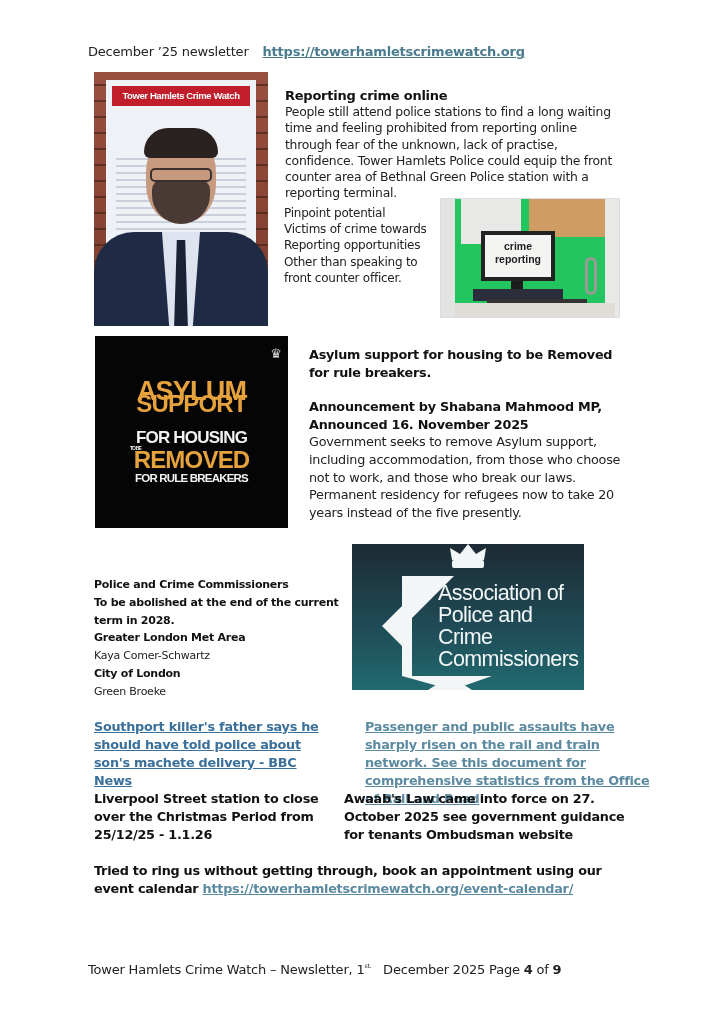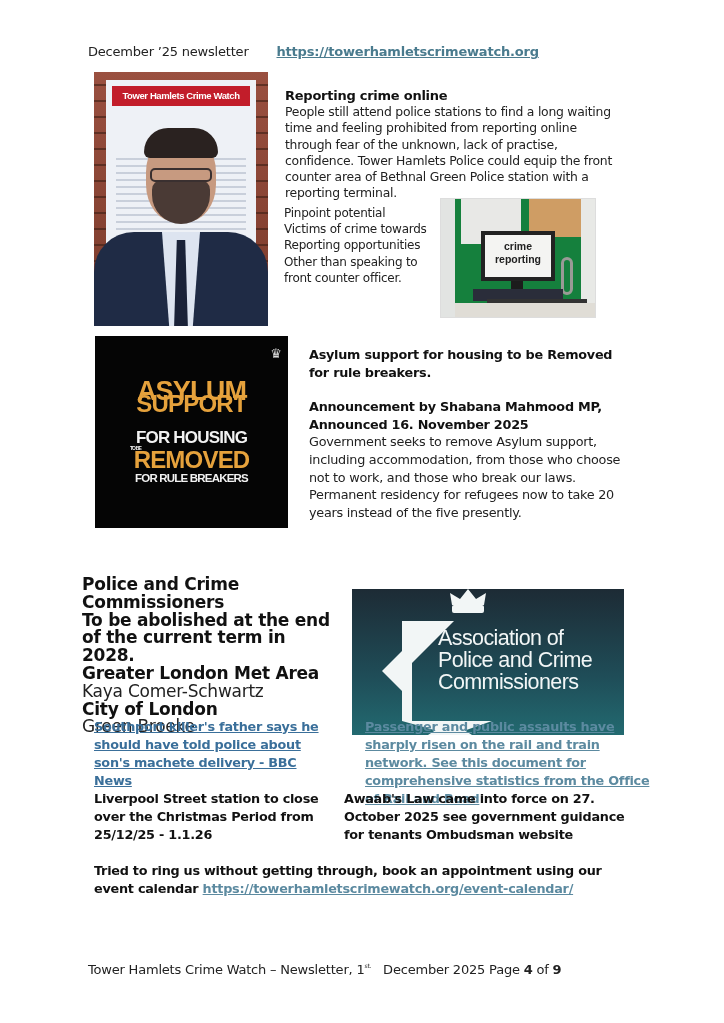--- a/index.html
+++ b/index.html
@@ -6,21 +6,21 @@
   html, body { width: 724px; height: 1023px; background: #ffffff; overflow: hidden; }
   body { position: relative; font-family: "DejaVu Sans", "Liberation Sans", sans-serif; color: #1a1a1a; }
   .abs { position: absolute; }
   .txt { font-size: 12.4px; line-height: 16.2px; letter-spacing: -0.25px; color: #222; }
   .b { font-weight: bold; color: #111; }
   a.link2 { color: #5c8aa0; text-decoration: underline; font-weight: bold; }
   a.link-dark { color: #3a6f9a; text-decoration: underline; font-weight: bold; }
 
   
   #header { left: 88px; top: 44px; font-size: 13px; color: #222; letter-spacing: -0.2px; }
-  #header a { margin-left: 24px; color: #4a7b8e; font-weight: bold; text-decoration: underline; text-align: right; }
+  #header a { margin-left: 10px; color: #4a7b8e; font-weight: bold; text-decoration: underline; text-align: right; }
 
   
   #portrait { left: 94px; top: 72px; width: 174px; height: 254px; background: #8a4a35; overflow: hidden; }
   #portrait .brick { position: absolute; inset: 0;
     background:
       repeating-linear-gradient(0deg, rgba(60,30,20,.6) 0 2px, transparent 2px 16px),
       linear-gradient(180deg, #9a5040, #7a3a2a); }
   #portrait .poster { position: absolute; left: 12px; top: 8px; width: 150px; height: 180px; background: #eef1f6; }
   #portrait .poster-bar { position: absolute; left: 6px; top: 6px; width: 138px; height: 20px; background: #c21d2a; color: #fff; font-size: 9.5px; font-weight: bold; text-align: center; line-height: 20px; letter-spacing: -0.4px; font-family: "Liberation Sans", sans-serif; }
   #portrait .poster-title { position: absolute; left: 8px; top: 30px; width: 140px; color: #b6202c; font-size: 30px; font-weight: bold; letter-spacing: -1px; font-family: "Liberation Sans", sans-serif; text-align: center; }
@@ -28,21 +28,21 @@
     background: repeating-linear-gradient(180deg, #b9c1cf 0 2px, transparent 2px 7px); opacity: .7; }
   #portrait .head { position: absolute; left: 52px; top: 60px; width: 70px; height: 90px; border-radius: 45% 45% 42% 42%; background: #c79a80; }
   #portrait .hair { position: absolute; left: 50px; top: 56px; width: 74px; height: 30px; border-radius: 40px 40px 10px 10px; background: #2a2220; }
   #portrait .beard { position: absolute; left: 58px; top: 108px; width: 58px; height: 44px; border-radius: 10px 10px 30px 30px; background: #4a3a35; }
   #portrait .glasses { position: absolute; left: 56px; top: 96px; width: 62px; height: 14px; border: 2px solid #3a3030; border-radius: 5px; }
   #portrait .suit { position: absolute; left: 0; top: 160px; width: 174px; height: 100px; background: #1f2b45; border-radius: 40px 40px 0 0; }
   #portrait .shirt { position: absolute; left: 68px; top: 160px; width: 38px; height: 100px; background: #dde4f0; clip-path: polygon(0 0,100% 0,80% 100%,20% 100%); }
   #portrait .tie { position: absolute; left: 80px; top: 168px; width: 14px; height: 90px; background: #1a2238; clip-path: polygon(20% 0,80% 0,100% 100%,0 100%); }
 
   
-  #kiosk { left: 440px; top: 198px; width: 156px; height: 120px; background: #15803d; overflow: hidden; border: 1px solid #ddd; }
+  #kiosk { left: 440px; top: 198px; width: 180px; height: 120px; background: #22c55e; overflow: hidden; border: 1px solid #ddd; }
   #kiosk .board { position: absolute; left: 88px; top: 0; width: 90px; height: 38px; background: #cf9d64; }
   #kiosk .notice { position: absolute; left: 20px; top: 0; width: 60px; height: 45px; background: #e8e8e6; }
   #kiosk .frame { position: absolute; left: 0; top: 0; width: 14px; height: 120px; background: #e2e4e2; }
   #kiosk .frame2 { position: absolute; right: 0; top: 0; width: 14px; height: 120px; background: #e8e9e6; }
   #kiosk .handle { position: absolute; right: 22px; top: 58px; width: 12px; height: 38px; border: 3px solid #9a9a96; border-radius: 6px; }
   #kiosk .monitor { position: absolute; left: 40px; top: 32px; width: 74px; height: 50px; background: #222; padding: 4px; }
   #kiosk .screen { width: 100%; height: 100%; background: #f4f4f2; text-align: center; font-size: 10.5px; font-weight: bold; line-height: 13px; color: #222; padding-top: 5px; font-family: "Liberation Sans", sans-serif; }
   #kiosk .stand { position: absolute; left: 70px; top: 82px; width: 12px; height: 8px; background: #1c1c1c; }
   #kiosk .desk { position: absolute; left: 14px; top: 104px; width: 160px; height: 16px; background: #e0ddd6; }
   #kiosk .pc { position: absolute; left: 32px; top: 90px; width: 90px; height: 12px; background: #2a2d3a; }
@@ -53,21 +53,21 @@
   #asylum .crown { position: absolute; right: 6px; top: 10px; color: #ddd; font-size: 13px; }
   #asylum .t { position: absolute; left: 0; width: 193px; text-align: center; font-family: "Liberation Sans", sans-serif; font-weight: bold; letter-spacing: -0.8px; }
   #asylum .t1 { top: 40px; font-size: 27px; color: #e6a23c; }
   #asylum .t2 { top: 54px; font-size: 24px; color: #e6a23c; }
   #asylum .t3 { top: 92px; font-size: 17px; color: #f2f2f2; }
   #asylum .t3b { top: 109px; font-size: 5px; color: #f2f2f2; left: -56px; }
   #asylum .t4 { top: 110px; font-size: 24px; color: #e6a23c; }
   #asylum .t5 { top: 136px; font-size: 11.5px; color: #f2f2f2; }
 
   
-  #apcc { left: 352px; top: 589px; width: 272px; height: 146px;
+  #apcc { left: 352px; top: 544px; width: 232px; height: 146px;
     background: linear-gradient(180deg, #1d2b35 0%, #1f4d58 60%, #226a70 100%); overflow: hidden; }
   #apcc svg { position: absolute; left: 0; top: 0; }
   #apcc .name { position: absolute; left: 86px; top: 38px; color: #f2f6f6; font-family: "Liberation Sans", sans-serif; font-size: 21.5px; line-height: 22px; letter-spacing: -0.6px; }
 
   
   #footer { left: 88px; top: 962px; font-size: 13px; color: #222; letter-spacing: -0.2px; }
   #footer sup { font-size: 6px; vertical-align: 6px; }
 </style>
 </head>
 <body>
@@ -135,21 +135,21 @@
 
 <div class="abs txt" style="left:309px; top:346px; width:320px; font-size:12.8px; line-height:17.6px;">
   <div class="b">Asylum support for housing to be Removed for rule breakers.</div>
   <div style="height:17px;"></div>
   <div class="b">Announcement by Shabana Mahmood MP,</div>
   <div class="b">Announced 16. November 2025</div>
   <div>Government seeks to remove Asylum support, including accommodation, from those who choose not to work, and those who break our laws.</div>
   <div>Permanent residency for refugees now to take 20 years instead of the five presently.</div>
 </div>
 
-<div class="abs txt" style="left:82px; top:576px; width:250px; font-size:17px; line-height:17.8px;">
+<div class="abs txt" style="left:94px; top:576px; width:250px; font-size:11px; line-height:17.8px;">
   <div class="b">Police and Crime Commissioners</div>
   <div class="b">To be abolished at the end of the current term in 2028.</div>
   <div class="b">Greater London Met Area</div>
   <div>Kaya Comer-Schwartz</div>
   <div class="b">City of London</div>
   <div>Green Broeke</div>
 </div>
 
 <div id="apcc" class="abs">
   <svg width="272" height="146">

